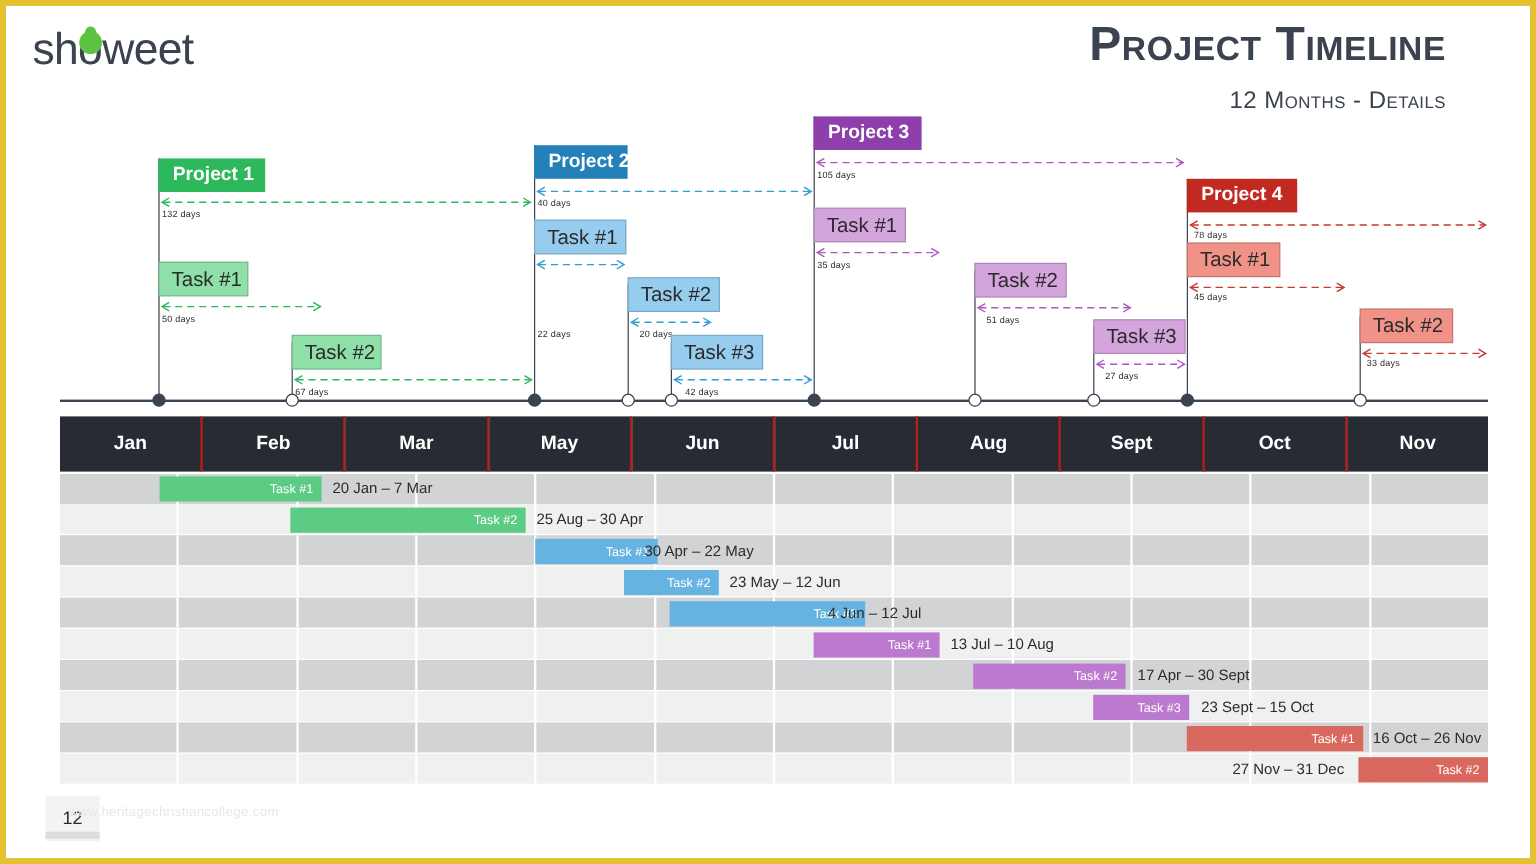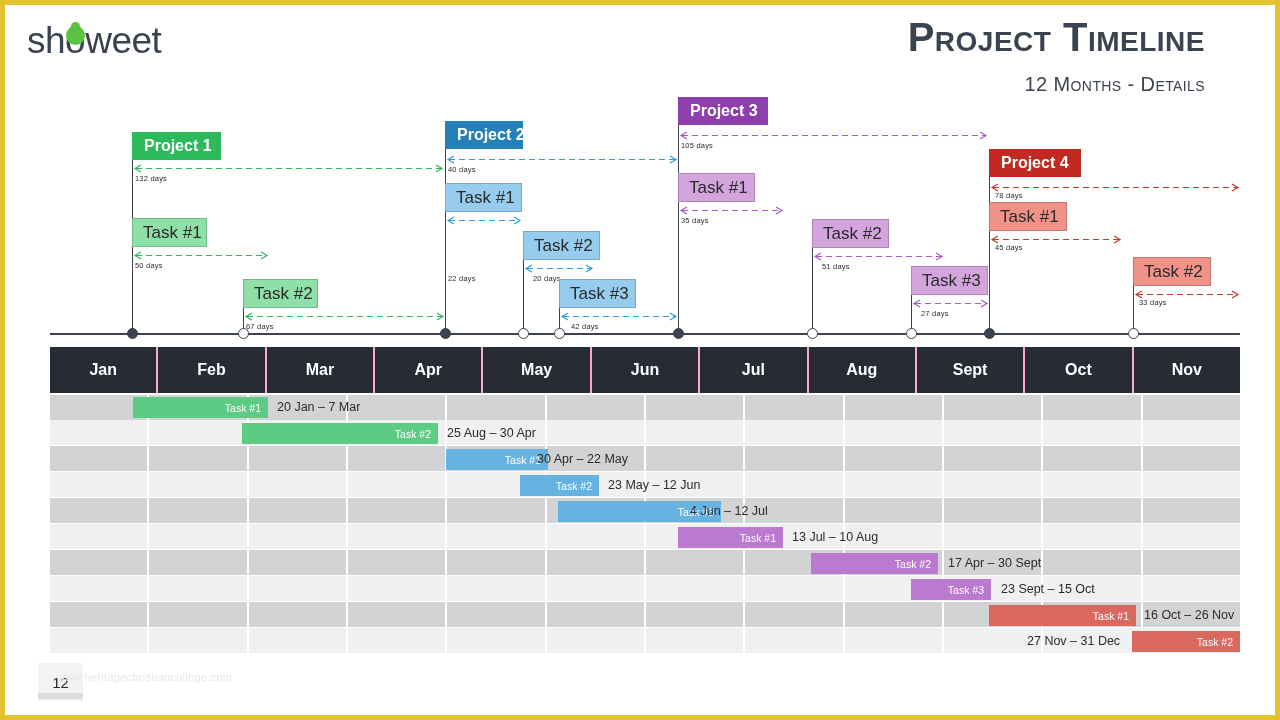--- a/index.html
+++ b/index.html
@@ -160,21 +160,21 @@
   }
   #months .m {
     flex: 1 1 0;
     background: #272b33;
     color: #ffffff;
     font-size: 16px;
     font-weight: bold;
     display: flex;
     align-items: center;
     justify-content: center;
-    border-right: 2px solid #f9a8d4;
+    border-right: 2px solid #b91c1c;
     box-sizing: border-box;
   }
   #months .m:last-child { border-right: none; }
 
   
   #gantt {
     position: absolute;
     left: 45px;
     top: 390px;
     width: 1190px;
@@ -425,21 +425,20 @@
     <div class="node hollow" style="left:757px;"></div>
     <div class="node hollow" style="left:856px;"></div>
     <div class="node filled" style="left:934px;"></div>
     <div class="node hollow" style="left:1078px;"></div>
   </div>
 
   <div id="months">
     <div class="m">Jan</div>
     <div class="m">Feb</div>
     <div class="m">Mar</div>
-    <div class="m">Apr</div>
     <div class="m">May</div>
     <div class="m">Jun</div>
     <div class="m">Jul</div>
     <div class="m">Aug</div>
     <div class="m">Sept</div>
     <div class="m">Oct</div>
     <div class="m">Nov</div>
   </div>
 
   <div id="gantt">

